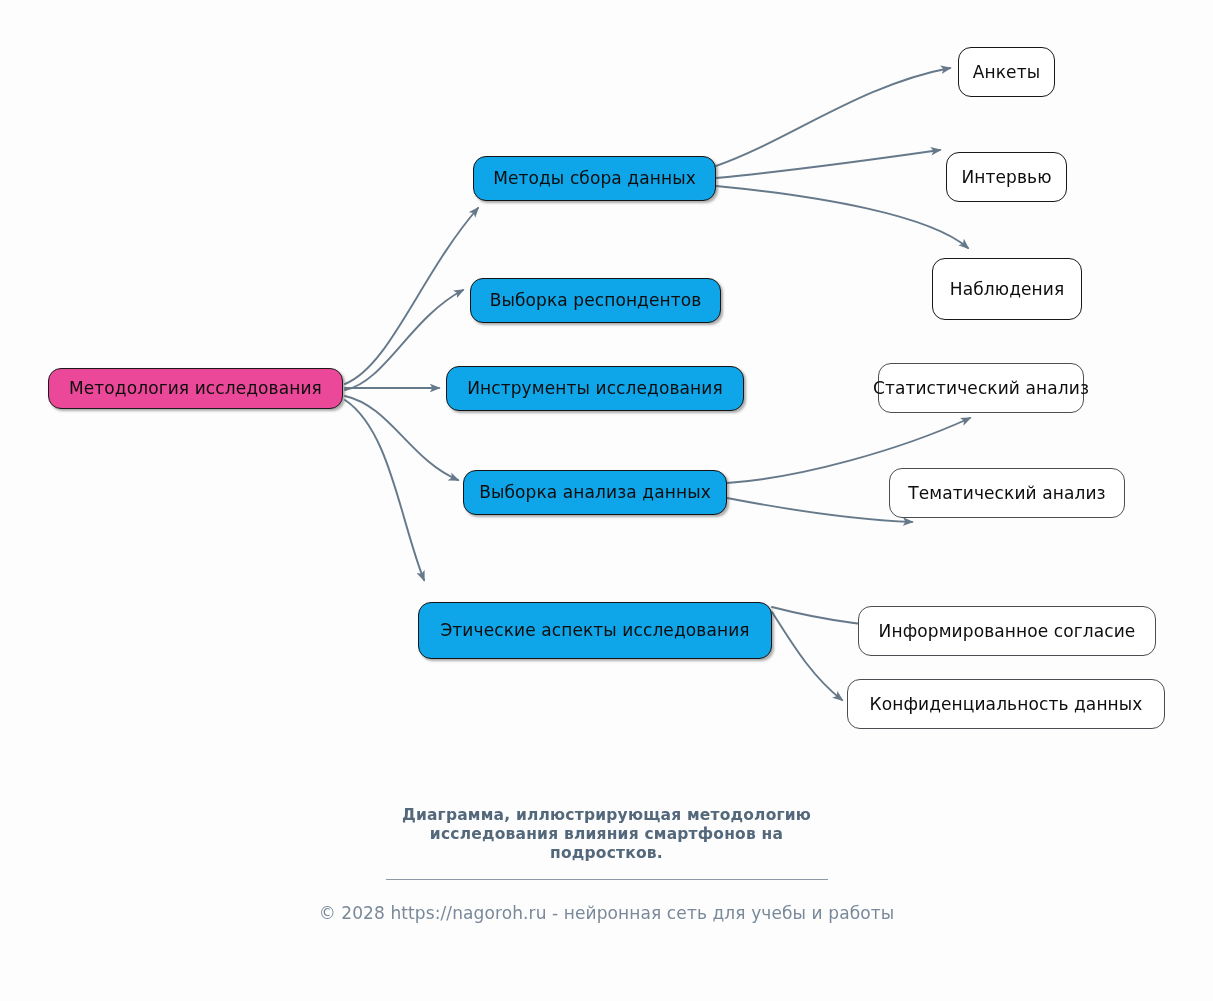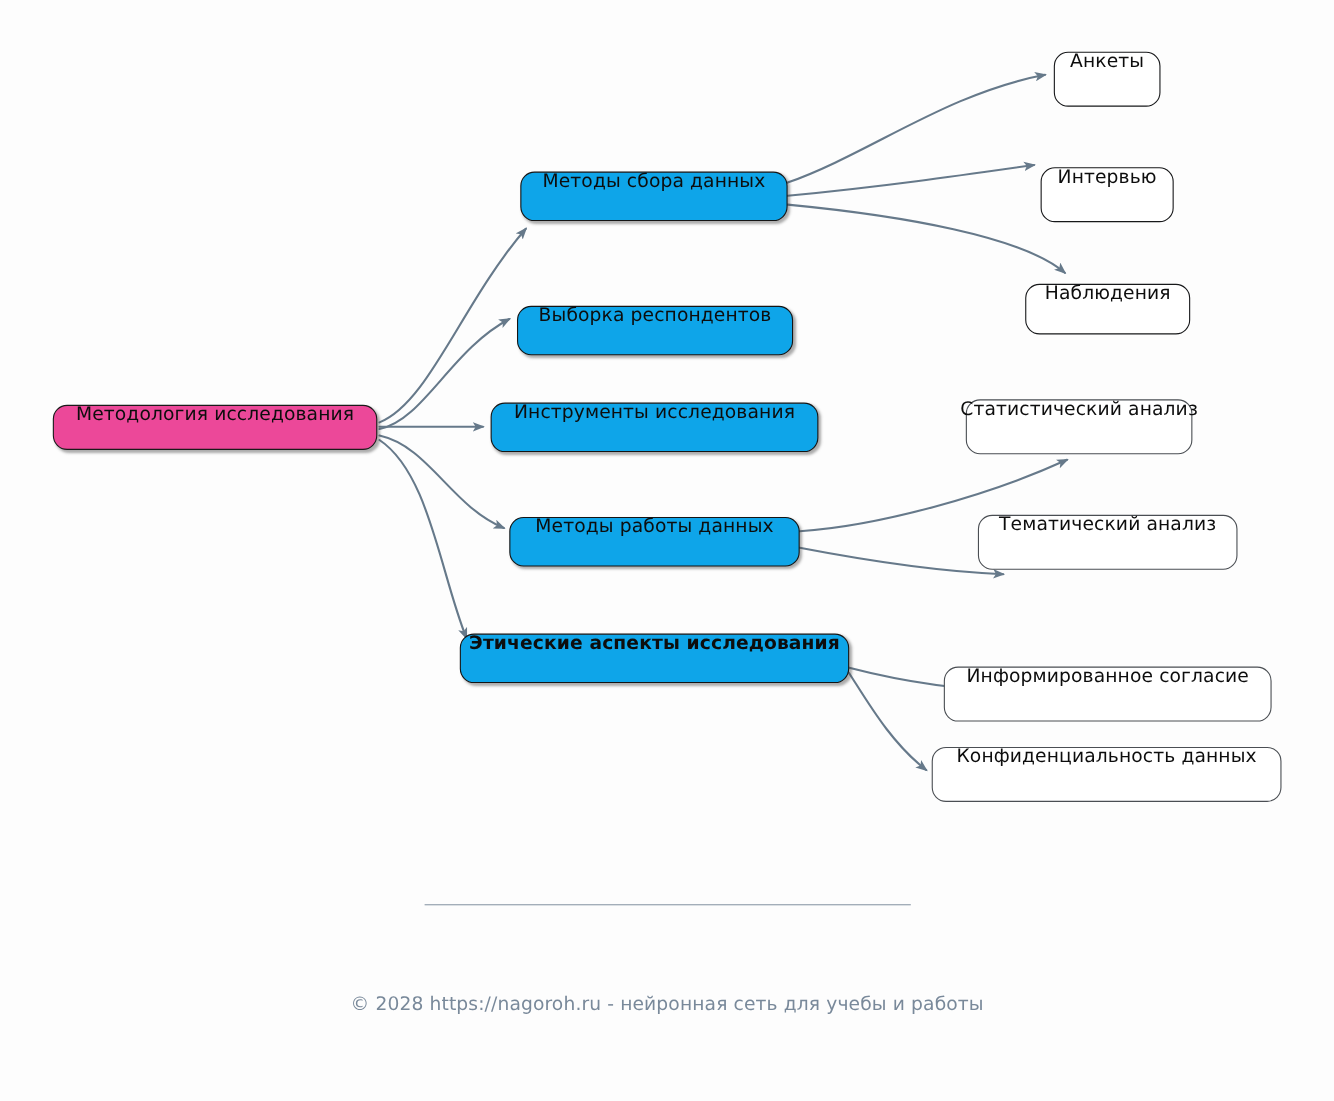--- a/index.html
+++ b/index.html
@@ -30,21 +30,21 @@
     top: 0;
     width: 1213px;
     height: 780px;
     pointer-events: none;
   }
 
   .node {
     position: absolute;
     box-sizing: border-box;
     display: flex;
-    align-items: flex-start;
+    align-items: center;
     justify-content: center;
     white-space: nowrap;
     font-family: "DejaVu Sans", sans-serif;
     font-size: 17px;
     line-height: 1;
     color: #0d0d0d;
     border-radius: 13px;
     padding: 0 14px;
     letter-spacing: 0.1px;
   }
@@ -143,47 +143,48 @@
       <div class="node branch" style="left: 473px; top: 156px; width: 243px; height: 45px;">
         <span>Методы сбора данных</span>
       </div>
       <div class="node branch" style="left: 470px; top: 278px; width: 251px; height: 45px;">
         <span>Выборка респондентов</span>
       </div>
       <div class="node branch" style="left: 446px; top: 366px; width: 298px; height: 45px;">
         <span>Инструменты исследования</span>
       </div>
       <div class="node branch" style="left: 463px; top: 470px; width: 264px; height: 45px;">
-        <span>Методы работы данных</span>
+        <span>Выборка анализа данных</span>
       </div>
-      <div class="node branch" style="left: 418px; top: 576px; width: 354px; height: 45px; font-weight: bold;">
+      <div class="node branch" style="left: 418px; top: 602px; width: 354px; height: 57px;">
         <span>Этические аспекты исследования</span>
       </div>
       <div class="node leaf" style="left: 958px; top: 47px; width: 97px; height: 50px;">
         <span>Анкеты</span>
       </div>
       <div class="node leaf" style="left: 946px; top: 152px; width: 121px; height: 50px;">
         <span>Интервью</span>
       </div>
-      <div class="node leaf" style="left: 932px; top: 258px; width: 150px; height: 46px;">
+      <div class="node leaf" style="left: 932px; top: 258px; width: 150px; height: 62px;">
         <span>Наблюдения</span>
       </div>
       <div class="node leaf soft" style="left: 878px; top: 363px; width: 206px; height: 50px;">
         <span>Статистический анализ</span>
       </div>
       <div class="node leaf soft" style="left: 889px; top: 468px; width: 236px; height: 50px;">
         <span>Тематический анализ</span>
       </div>
       <div class="node leaf soft" style="left: 858px; top: 574px; width: 298px; height: 50px; margin-top: 32px;">
         <span>Информированное согласие</span>
       </div>
       <div class="node leaf soft" style="left: 847px; top: 679px; width: 318px; height: 50px;">
         <span>Конфиденциальность данных</span>
       </div>
     </div>
 
 </div>
 
 <div id="caption-block">
+  <div id="caption-text">Диаграмма, иллюстрирующая методологию исследования влияния смартфонов на подростков.</div>
   <div id="caption-rule"></div>
 </div>
 
 <div id="footer-text">© 2028 https://nagoroh.ru - нейронная сеть для учебы и работы</div>
 
 </body></html>

